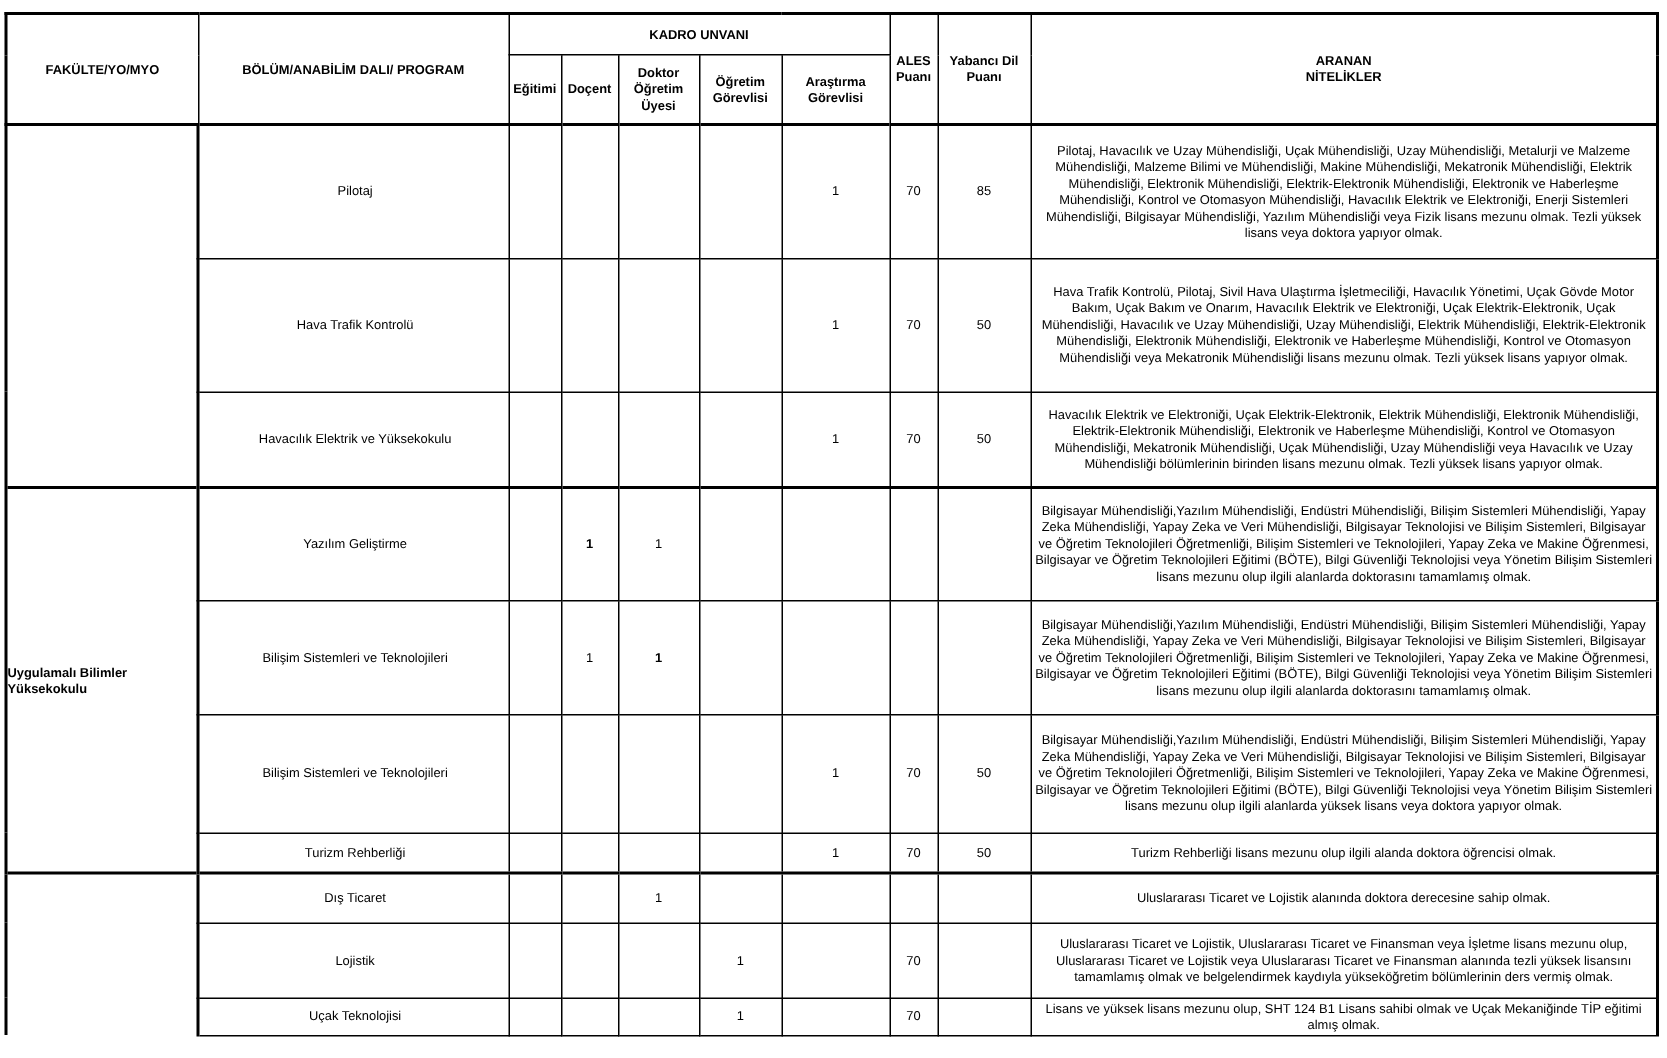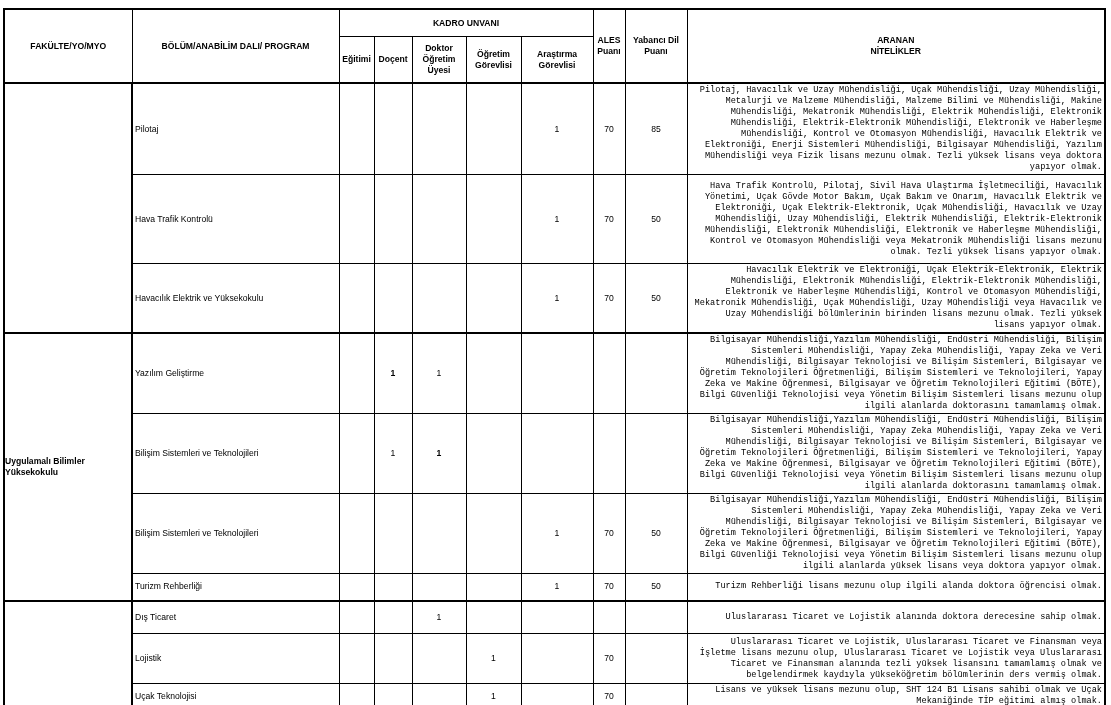--- a/index.html
+++ b/index.html
@@ -5,24 +5,24 @@
   html, body { margin: 0; padding: 0; background: #ffffff; }
   body { width: 1111px; height: 705px; overflow: hidden; position: relative;
          font-family: "Liberation Sans", sans-serif; color: #000; }
   table.main { position: absolute; left: 3px; top: 8px; border-collapse: collapse;
                table-layout: fixed; width: 1101px; }
   table.main td, table.main th { border: 1px solid #000; padding: 0; font-size: 8.6px; line-height: 11px; }
   th { font-weight: bold; text-align: center; vertical-align: middle; }
   .hdr-top th { height: 26px; }
   .hdr-sub th { height: 45px; }
   .fac { text-align: left; vertical-align: middle; font-weight: bold; font-size: 9.4px; line-height: 13px; border-right: 2px solid #000 !important; border-left: 2px solid #000 !important; }
-  .prog { text-align: left; padding-left: 2px !important; vertical-align: middle; font-size: 8.6px; }
+  .prog { text-align: center; padding-left: 2px !important; vertical-align: middle; font-size: 8.6px; }
   .num { text-align: center; vertical-align: middle; }
   .num.bold { font-weight: bold; }
-  .req { text-align: right; vertical-align: middle; padding: 1px 2px !important; font-size: 8.4px; line-height: 10.6px; border-right: 2px solid #000 !important; font-family: Liberation Mono, monospace; }
+  .req { text-align: center; vertical-align: middle; padding: 1px 2px !important; font-size: 8.4px; line-height: 10.6px; border-right: 2px solid #000 !important; }
   .thick-top td { border-top: 2px solid #000 !important; }
   .hdr-left { border-left: 2px solid #000 !important; }
   .hdr-right { border-right: 2px solid #000 !important; }
   .hdr-top th { border-top: 2px solid #000 !important; margin-top: 16px; }
   .hdr-bottom { border-bottom: 2px solid #000 !important; }
   .cut td.fac { border-bottom: none !important; }
 </style>
 </head>
 <body>
 

